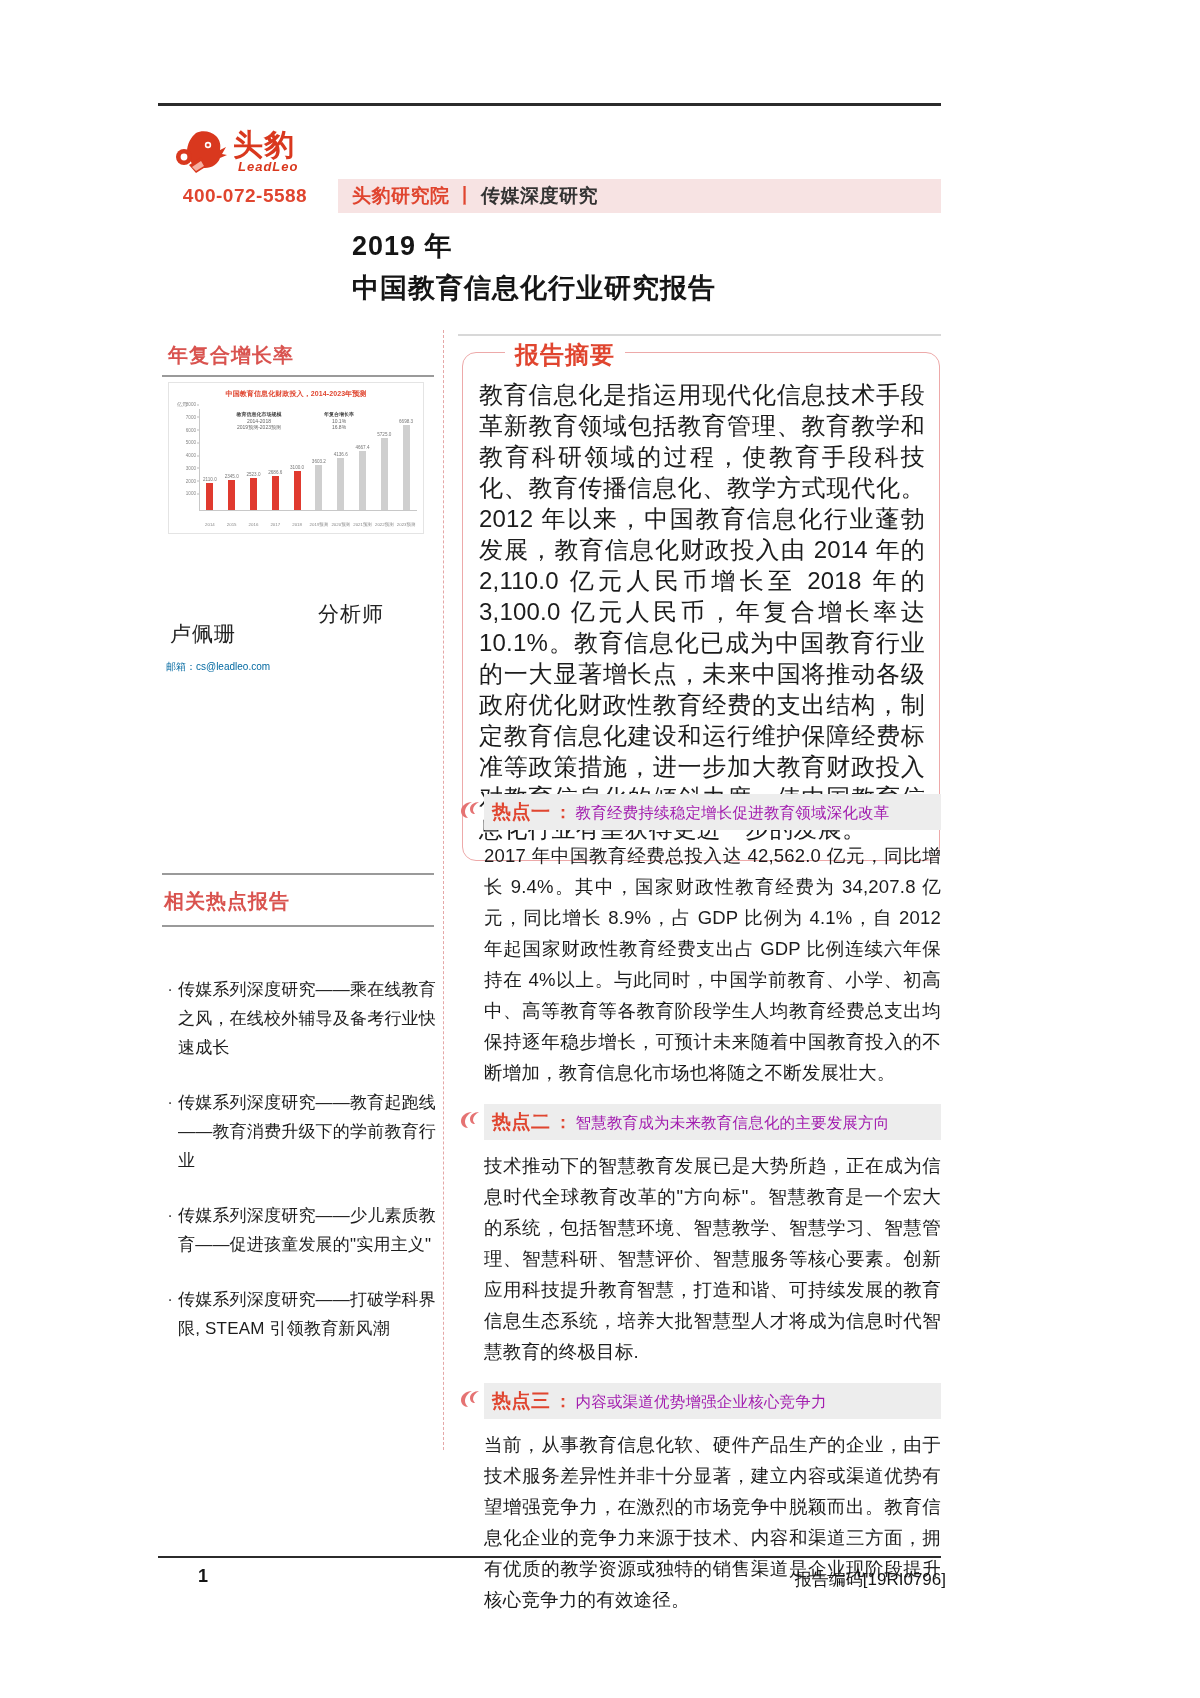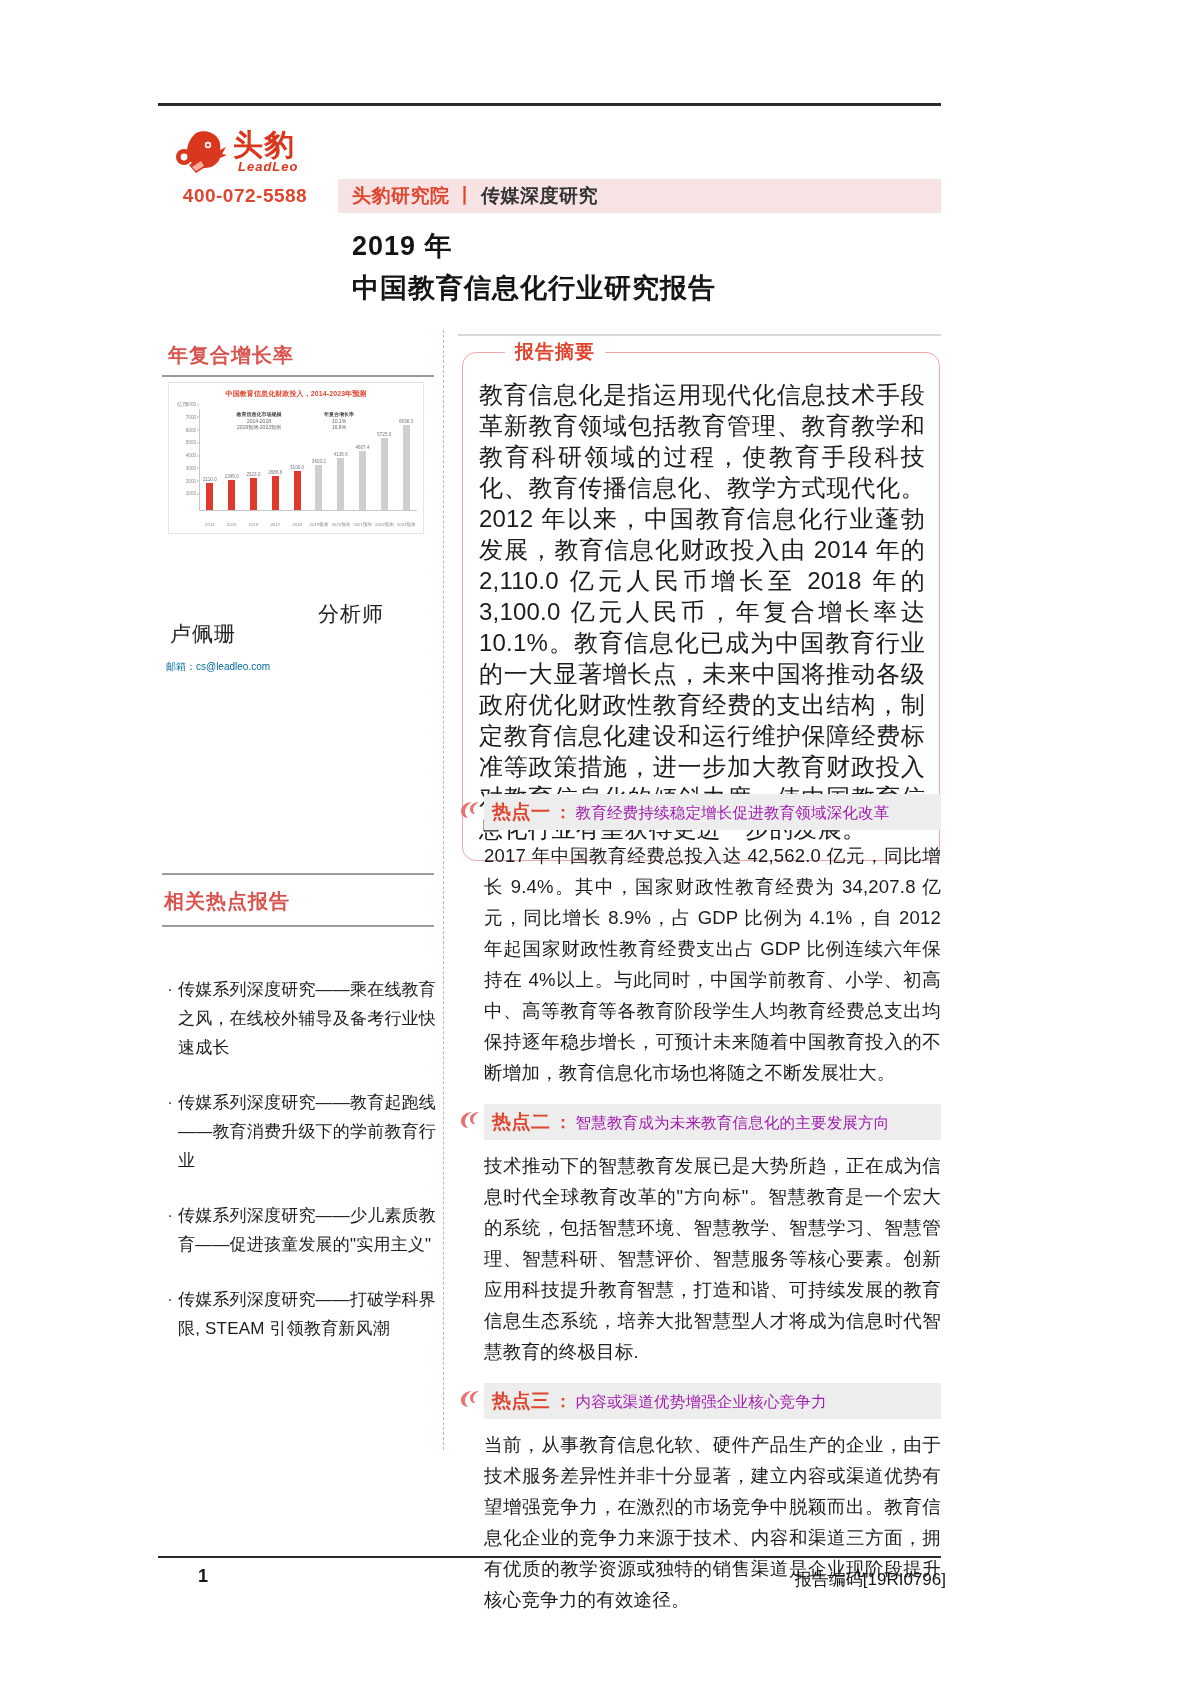--- a/index.html
+++ b/index.html
@@ -118,21 +118,21 @@
   }
   .rc-top-rule { position: absolute; left: 458px; top: 334px; width: 483px; height: 2px; background: #d8d8d8; }
 
   .summary-box {
     position: absolute; left: 462px; top: 352px; width: 478px;
     border: 1.5px solid #eda9a9; border-radius: 14px;
     padding: 26px 14px 16px 16px;
   }
   .summary-label {
     position: absolute; left: 42px; top: -14px; background: #fff; padding: 0 10px;
-    font-size: 19px; font-weight: bold; color: #e0452f; letter-spacing: 1px;
+    font-size: 24px; font-weight: bold; color: #e0452f; letter-spacing: 1px;
   }
   .summary-text {
     font-size: 24px; line-height: 31px; color: #1c1c1c; text-align: justify; letter-spacing: .2px;
   }
 
   .hot { position: absolute; left: 458px; width: 483px; }
   .hot-head-row { display: flex; align-items: center; }
   .quote-icon { flex: 0 0 26px; color: #e57373; font-size: 22px; line-height: 1; }
   .hot-head-band {
     flex: 1 1 auto; background: #ededed; padding: 5px 8px; display: flex; align-items: baseline;

